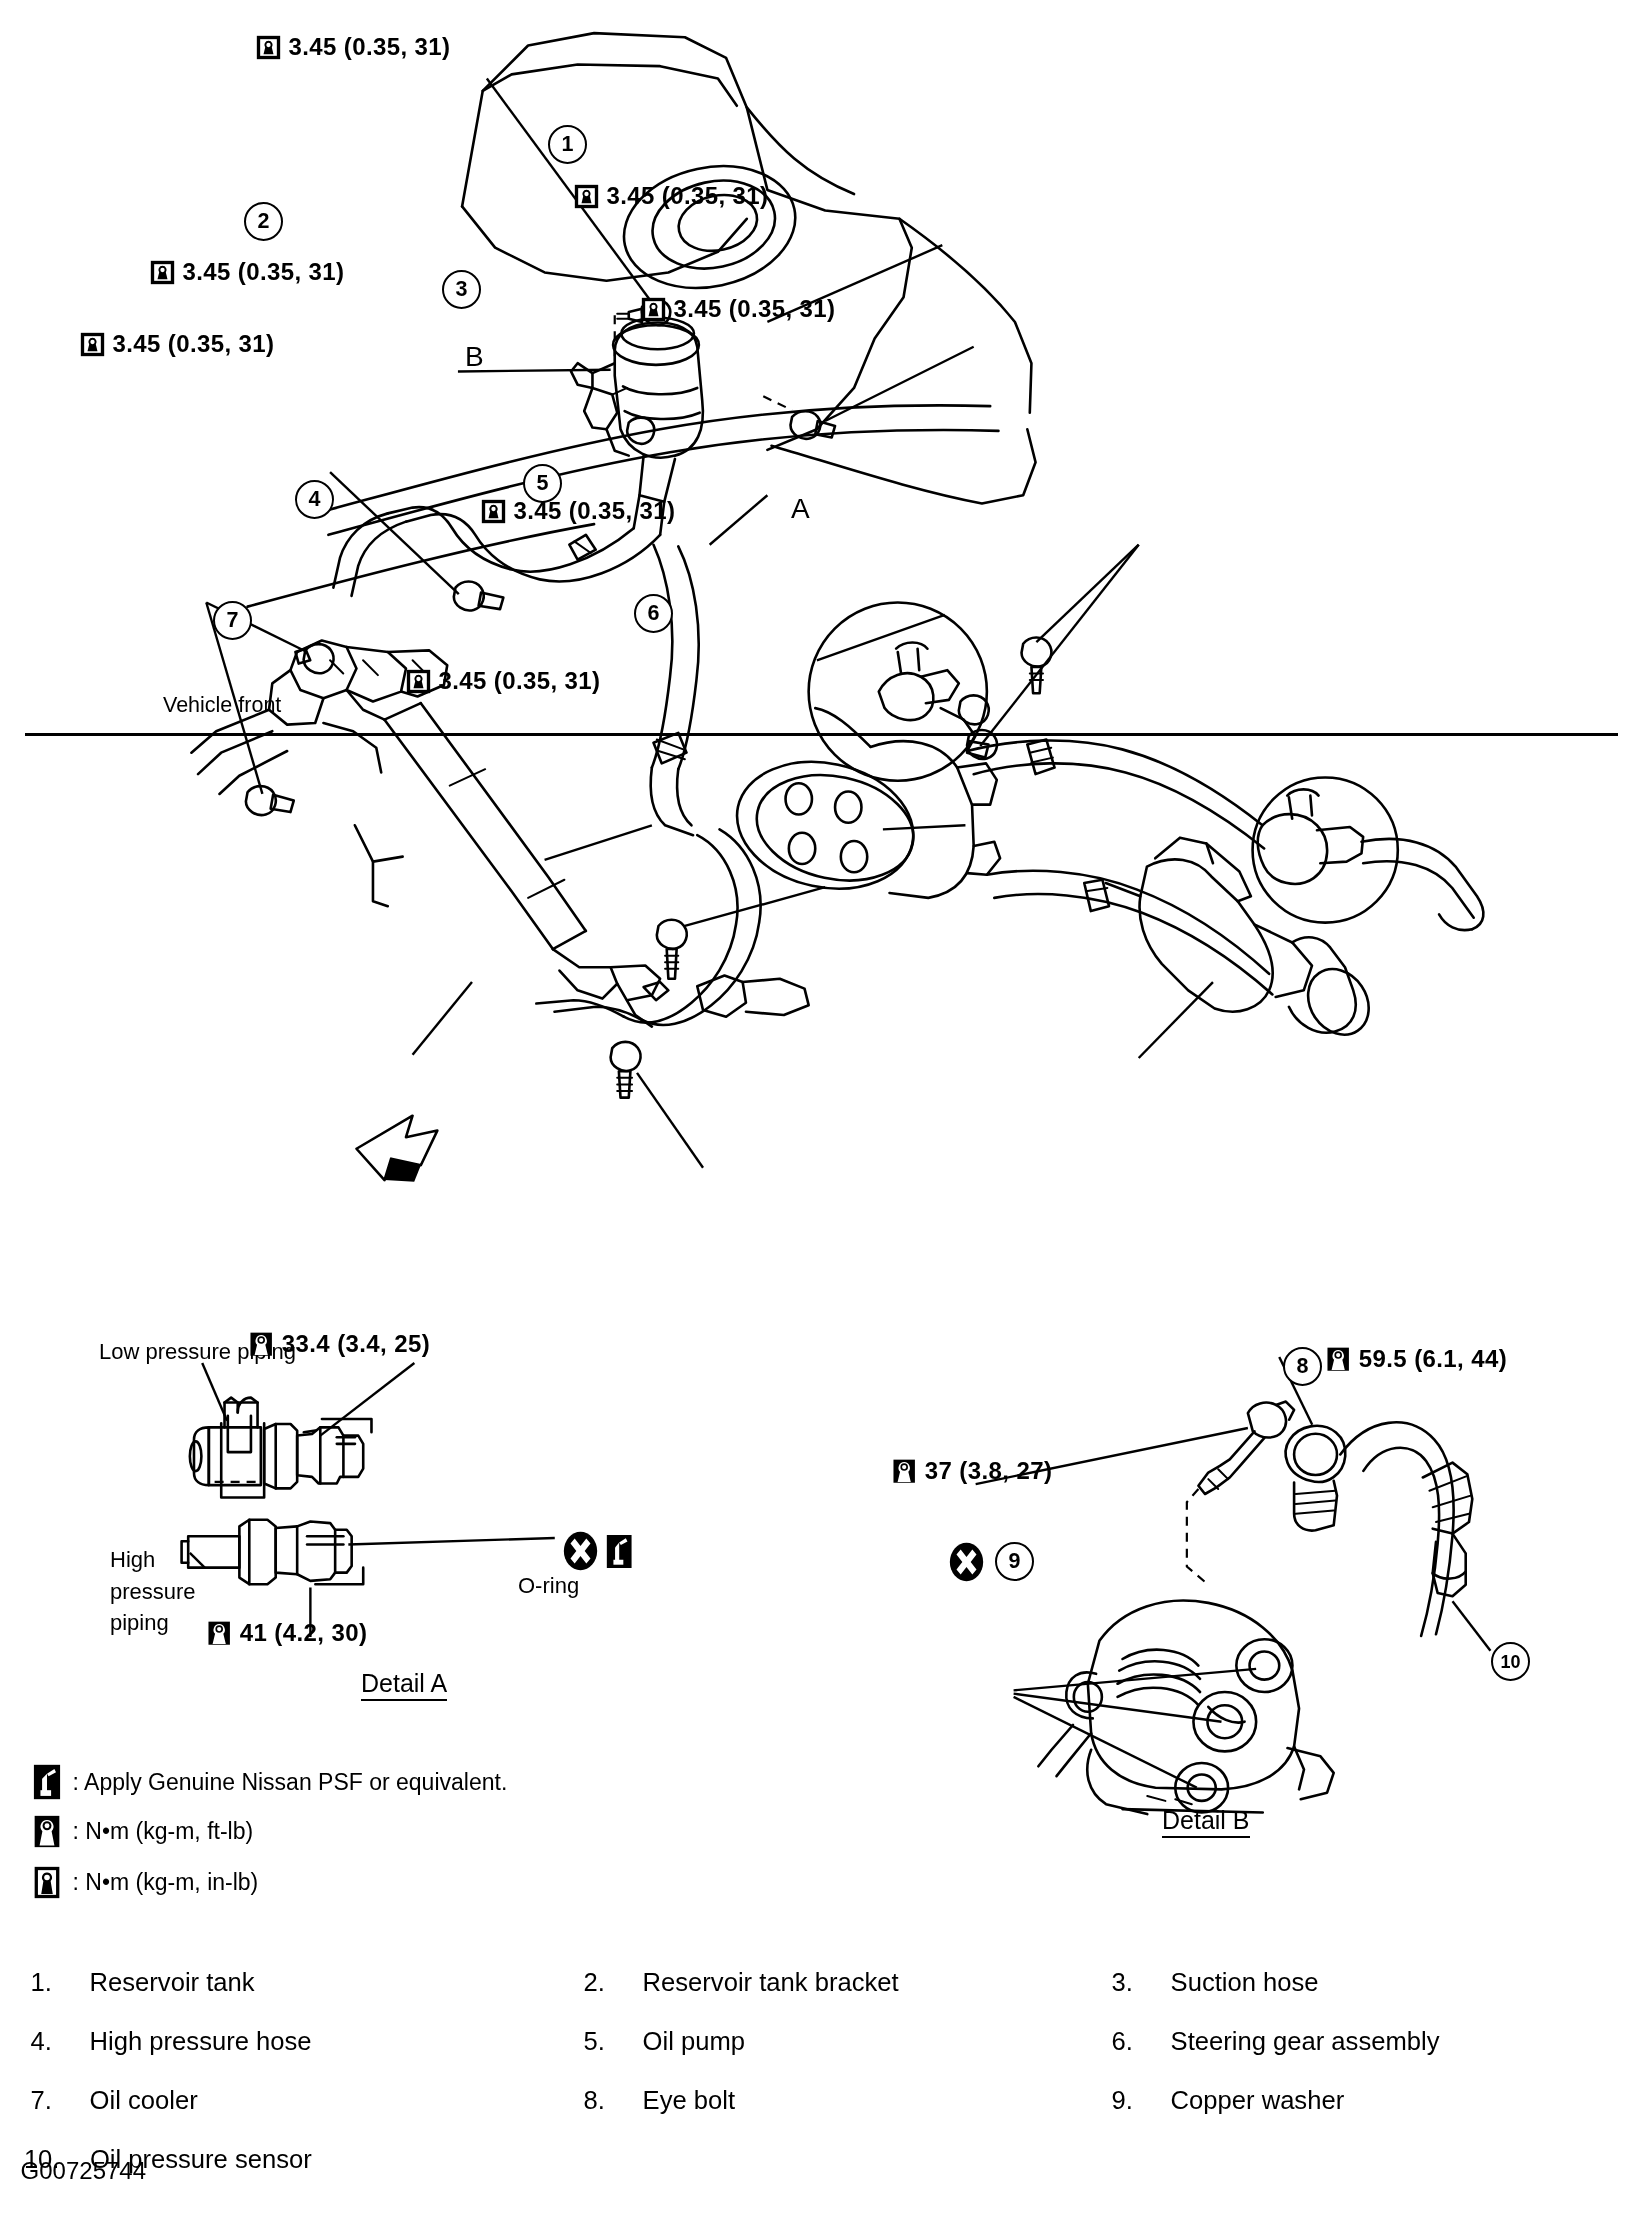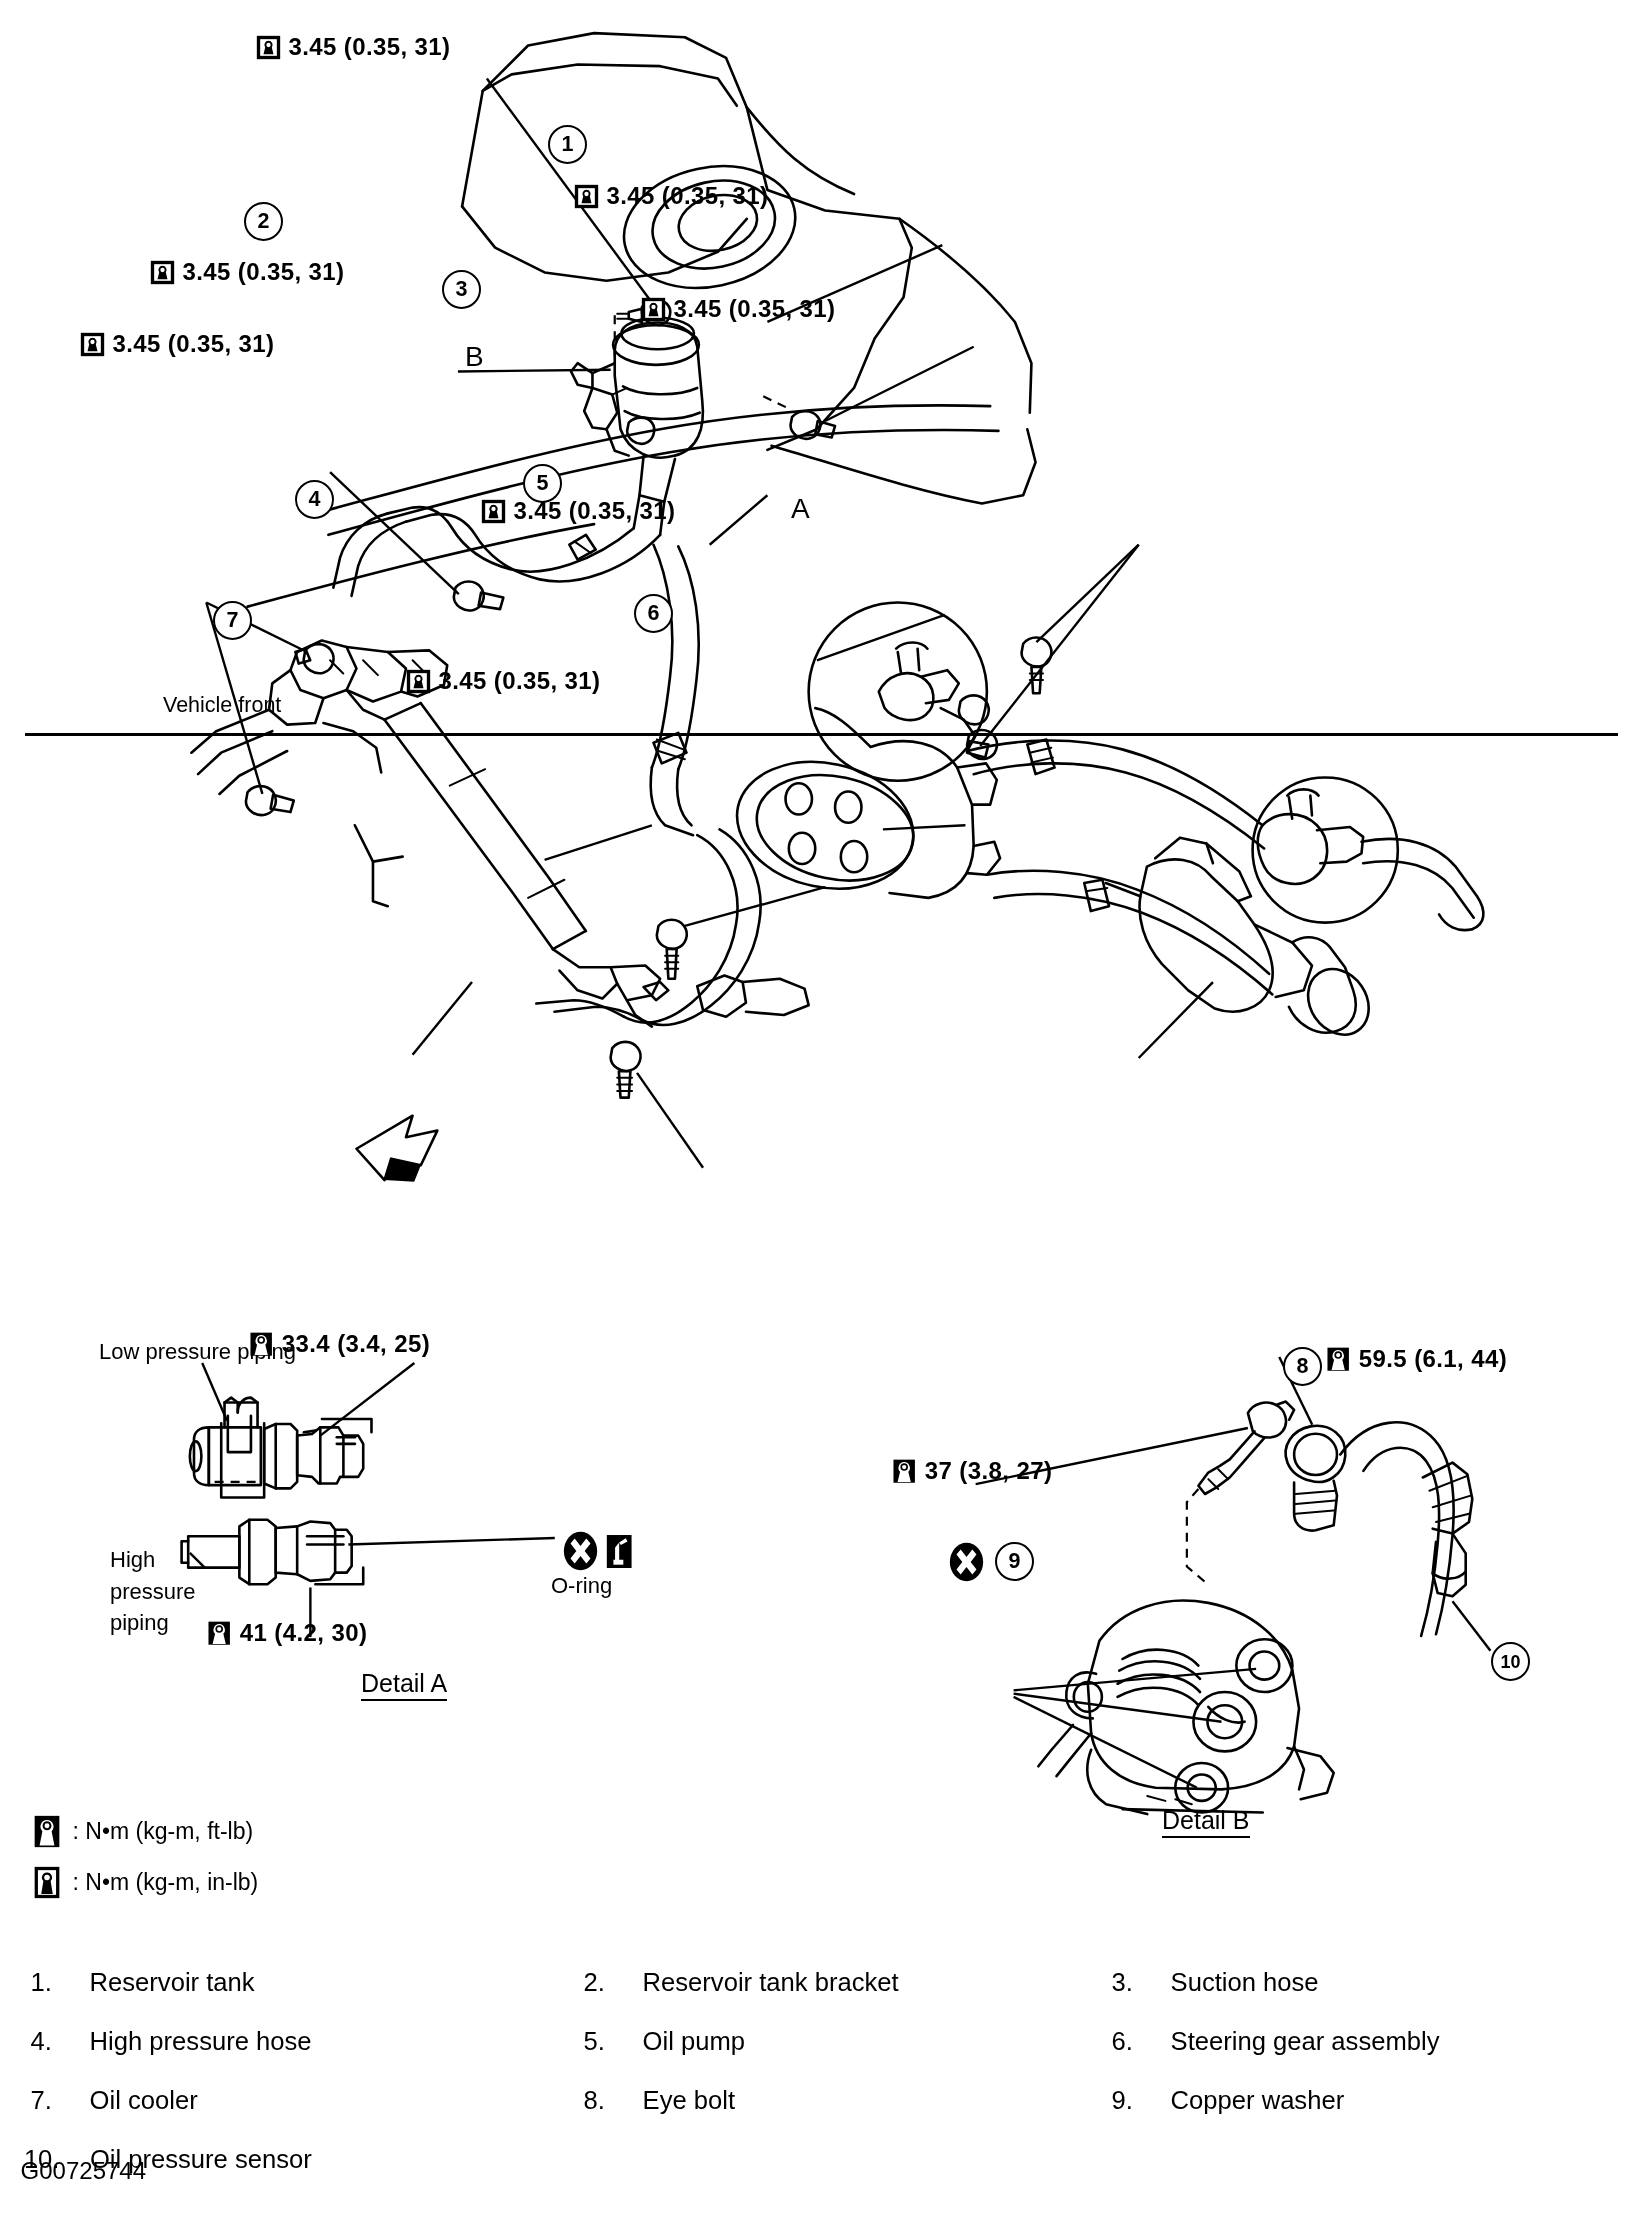--- a/index.html
+++ b/index.html
@@ -517,21 +517,21 @@
     </span>
     <span class="ic">
       <svg width="26.4" height="35" viewBox="0 0 32 42">
           <rect x="1" y="1" width="30" height="40" fill="#000"></rect>
           <path d="M16 10 L16 34 L11 34 L11 16 Z" fill="#fff"></path>
           <path d="M16 10 L24 5 L26 9 L18 13 Z" fill="#fff"></path>
           <rect x="9" y="31" width="12" height="6" fill="#fff"></rect>
         </svg>
     </span>
   </div>
-  <div class="lbl" style="left:551px;top:1573px;text-align:right;">O-ring</div>
+  <div class="lbl" style="left:518px;top:1573px;text-align:right;">O-ring</div>
 
   <div class="detail-cap" style="left:361px;top:1669px;">Detail A</div>
 
   <div class="illu" style="left:875px;top:1337px;width:627px;height:479px;">
     <svg class="line" width="627" height="479" viewBox="0 0 760 580">
 
       <path class="st" d="M452 92 C458 80 474 76 486 82 C498 88 502 104 494 114 C486 124 468 124 458 114 Z"></path>
       <path class="st" d="M460 114 L430 148 L418 156 L404 164 L392 180 L400 190 L414 182
                           L430 170 L444 154 L472 122"></path>
       <path class="st-thin" d="M416 160 L428 172 M404 172 L416 184"></path>
@@ -630,20 +630,31 @@
   <div class="cnum" style="left:995px;top:1542px;">
       <span>9</span>
     </div>
 
   <div class="cnum" style="left:1491px;top:1642px;">
       <span style="font-size:18px;">10</span>
     </div>
 
   <div class="detail-cap" style="left:1162px;top:1806px;">Detail B</div>
 
+  <div class="legend-row" style="left:33px;top:1764px;">
+    <span class="ic">
+      <svg width="28" height="36" viewBox="0 0 34 44">
+          <rect x="1" y="1" width="32" height="42" fill="#000"></rect>
+          <path d="M17 12 L17 35 L11 35 L11 18 Z" fill="#fff"></path>
+          <path d="M17 12 L26 6 L28 10 L19 15 Z" fill="#fff"></path>
+          <rect x="9" y="32" width="13" height="7" fill="#fff"></rect>
+        </svg>
+    </span>
+    <span class="txt">:  Apply Genuine Nissan PSF or equivalent.</span>
+  </div>
 
   <div class="legend-row" style="left:33px;top:1815px;">
     <span class="ic">
       <svg width="28" height="33" viewBox="0 0 34 40">
           <path d="M2 1h30v38H2z" fill="#000"></path>
           <path d="M17 6a8 8 0 0 0-5.6 13.6L8 37h18l-3.4-17.4A8 8 0 0 0 17 6z" fill="#fff"></path>
           <circle cx="17" cy="13" r="5.4" fill="#000"></circle>
           <circle cx="17" cy="13" r="3" fill="#fff"></circle>
         </svg>
     </span>

